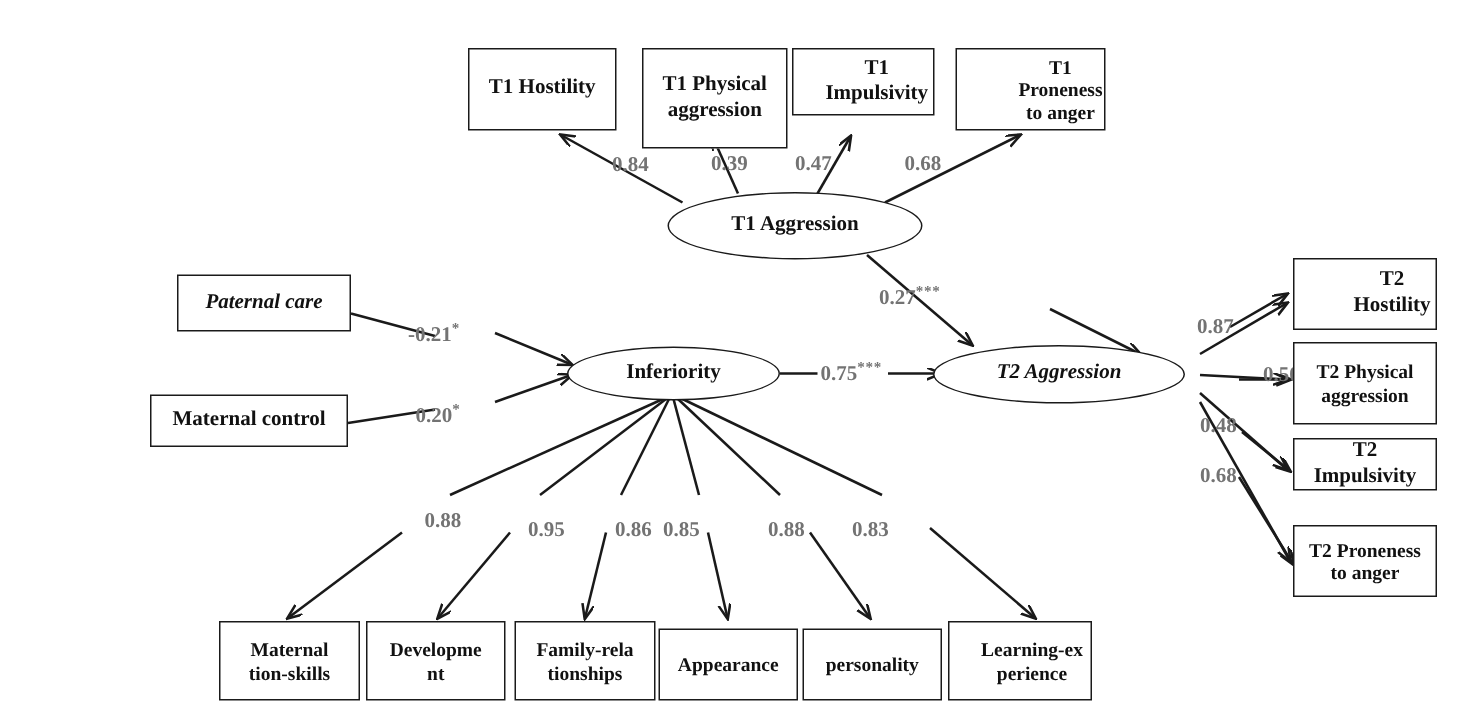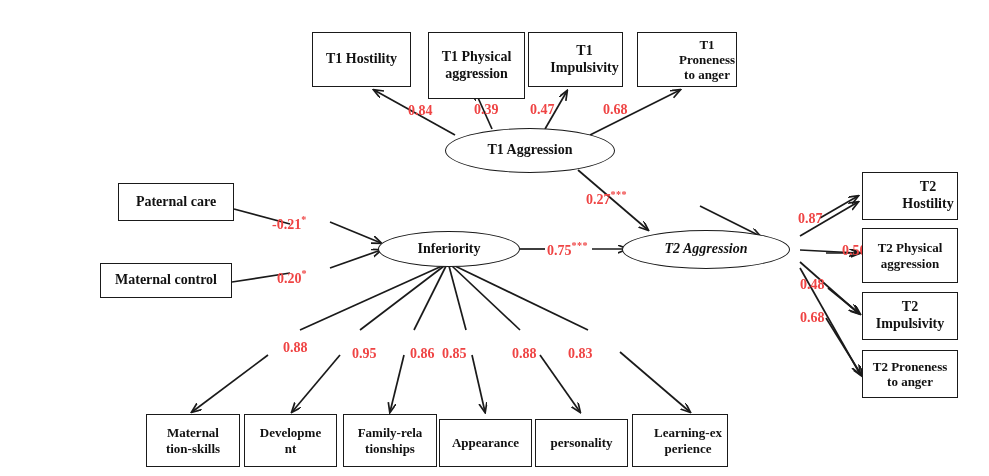--- a/index.html
+++ b/index.html
@@ -2,21 +2,21 @@
 <html><head>
 <meta charset="utf-8">
 <style>
   html,body{margin:0;padding:0;background:#ffffff;}
   body{font-family:"Liberation Serif",serif;}
   #stage{position:relative;width:989px;height:476px;background:#fff;overflow:hidden;}
   .node{position:absolute;box-sizing:border-box;display:flex;align-items:center;justify-content:center;
         text-align:center;font-weight:bold;color:#111;line-height:1.18;}
   .box{border:1.6px solid #1a1a1a;background:#fff;}
   .ellipse{border:1.6px solid #1a1a1a;background:#fff;border-radius:50%;}
-  .lbl{position:absolute;font-weight:bold;color:#ef4444;white-space:nowrap;}
+  .lbl{position:absolute;font-weight:bold;color:#737373;white-space:nowrap;}
   .lbl sup{font-size:.72em;font-weight:bold;letter-spacing:.5px;}
   svg.edges{position:absolute;left:0;top:0;width:989px;height:476px;pointer-events:none;}
   svg.edges line,svg.edges path{stroke:#1a1a1a;stroke-width:1.7px;fill:none;}
 </style>
 </head>
 <body>
 
 <div id="stage">
 
   <svg class="edges" viewBox="0 0 989 476">
@@ -61,42 +61,42 @@
     <line x1="826" y1="253" x2="860" y2="253" marker-end="url(#ah)"></line>
     <line x1="800" y1="262" x2="858" y2="313" marker-end="url(#ah)"></line>
     <line x1="828" y1="288" x2="860" y2="314" marker-end="url(#ah)"></line>
     <line x1="800" y1="268" x2="860" y2="374" marker-end="url(#ah)"></line>
     <line x1="826" y1="318" x2="862" y2="376" marker-end="url(#ah)"></line>
   </svg>
 
   <div class="node box" style="left:312px;top:32px;width:99px;height:55px;font-size:14px;">T1 Hostility</div>
   <div class="node box" style="left:428px;top:32px;width:97px;height:67px;font-size:14px;white-space:pre-line;">T1 Physical
 aggression</div>
-  <div class="node box" style="left:528px;top:32px;width:95px;height:55px;font-size:14px;white-space:pre-line;padding-left:18px;">T1
+  <div class="node box" style="left:528px;top:32px;width:95px;height:45px;font-size:14px;white-space:pre-line;padding-left:18px;">T1
 Impulsivity</div>
   <div class="node box" style="left:637px;top:32px;width:100px;height:55px;font-size:13px;white-space:pre-line;padding-left:40px;">T1 Proneness
 to anger</div>
 
   <div class="lbl" style="left:408px;top:103px;font-size:14px;">0.84</div>
   <div class="lbl" style="left:474px;top:102px;font-size:14px;">0.39</div>
   <div class="lbl" style="left:530px;top:102px;font-size:14px;">0.47</div>
   <div class="lbl" style="left:603px;top:102px;font-size:14px;">0.68</div>
 
   <div class="node ellipse" style="left:445px;top:128px;width:170px;height:45px;font-size:14px;">T1 Aggression</div>
   <div class="node ellipse" style="left:378px;top:231px;width:142px;height:36px;font-size:14px;">Inferiority</div>
   <div class="node ellipse" style="left:622px;top:230px;width:168px;height:39px;font-size:14px;font-style:italic;">T2 Aggression</div>
 
   <div class="lbl" style="left:586px;top:189px;font-size:14px;">
     <span>0.27</span><sup>***</sup>
   </div>
   <div class="lbl" style="left:547px;top:240px;font-size:14px;">
     <span>0.75</span><sup>***</sup>
   </div>
 
-  <div class="node box" style="left:118px;top:183px;width:116px;height:38px;font-size:14px;">Paternal care</div>
+  <div class="node box" style="left:118px;top:183px;width:116px;height:38px;font-size:14px;font-style:italic;">Paternal care</div>
   <div class="node box" style="left:100px;top:263px;width:132px;height:35px;font-size:14px;">Maternal control</div>
 
   <div class="lbl" style="left:272px;top:214px;font-size:14px;">
     <span>-0.21</span><sup>*</sup>
   </div>
   <div class="lbl" style="left:277px;top:268px;font-size:14px;">
     <span>0.20</span><sup>*</sup>
   </div>
 
   <div class="lbl" style="left:283px;top:340px;font-size:14px;">0.88</div>
@@ -118,18 +118,18 @@
 perience</div>
 
   <div class="lbl" style="left:798px;top:211px;font-size:14px;">0.87</div>
   <div class="lbl" style="left:798px;top:243px;font-size:14px;margin-left:44px;">0.50</div>
   <div class="lbl" style="left:800px;top:277px;font-size:14px;">0.48</div>
   <div class="lbl" style="left:800px;top:310px;font-size:14px;">0.68</div>
 
   <div class="node box" style="left:862px;top:172px;width:96px;height:48px;font-size:14px;padding-left:36px;">T2 Hostility</div>
   <div class="node box" style="left:862px;top:228px;width:96px;height:55px;font-size:13px;white-space:pre-line;">T2 Physical
 aggression</div>
-  <div class="node box" style="left:862px;top:292px;width:96px;height:48px;font-size:14px;white-space:pre-line;">T2
+  <div class="node box" style="left:862px;top:292px;width:96px;height:35px;font-size:14px;white-space:pre-line;">T2
 Impulsivity</div>
   <div class="node box" style="left:862px;top:350px;width:96px;height:48px;font-size:13px;white-space:pre-line;">T2 Proneness
 to anger</div>
 
 </div>
 
 </body></html>

